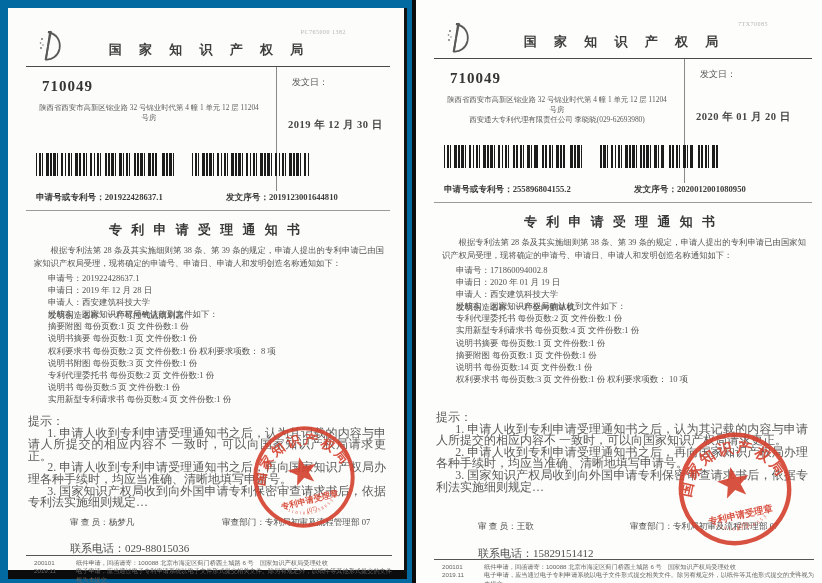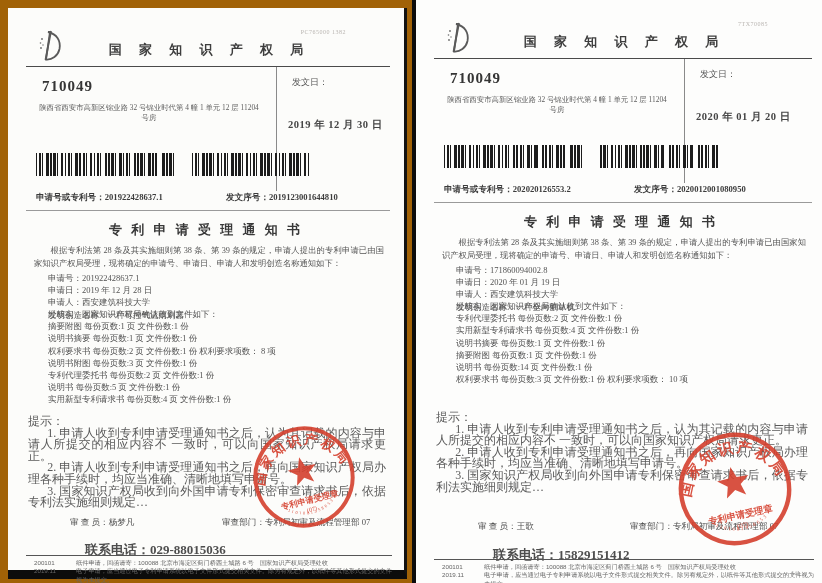--- a/index.html
+++ b/index.html
@@ -1,16 +1,16 @@
 <!DOCTYPE html>
 <html><head>
 <meta charset="utf-8">
 <style>
   html,body{margin:0;padding:0;background:#ffffff;}
-  #canvas{position:relative;width:822px;height:583px;background:#a16207;overflow:hidden;
+  #canvas{position:relative;width:822px;height:583px;background:#0369a1;overflow:hidden;
           font-family:"Liberation Serif",serif;}
   .doc{position:absolute;background:#fdfdfc;}
   .doc-left{left:8px;top:8px;width:396px;height:562px;border-right:3px solid #121212;
             border-bottom:9px solid #0c0c0c;background:#fcfcfa;}
   .doc-right{left:412px;top:0;width:410px;height:583px;border-left:4px solid #0c0c0c;}
   .inner{position:relative;width:100%;height:100%;color:#4e4e4e;}
 
   .corner-code{position:absolute;top:21px;right:58px;font-size:6px;color:#b9b5b1;letter-spacing:.5px;}
   .logo{position:absolute;top:22px;left:30px;width:26px;height:32px;}
   .office{position:absolute;top:33px;left:0;right:0;text-align:center;font-size:13px;
@@ -37,21 +37,21 @@
          text-indent:2em;text-align:justify;color:#555;}
   .fields{position:absolute;top:264px;left:40px;font-size:8.5px;line-height:12.2px;color:#525252;}
   .receipt{position:absolute;top:300px;left:40px;right:18px;font-size:8.5px;line-height:12.2px;color:#525252;}
   .hints{position:absolute;top:408px;left:20px;right:18px;font-size:12px;line-height:11.6px;color:#5a5a5a;}
   .hints .hint-item{text-indent:1.6em;text-align:justify;}
   .stamp{position:absolute;top:416px;left:243px;width:106px;height:106px;
          transform:rotate(-14deg);opacity:.9;}
   .doc-right .stamp{top:430px;left:260px;width:118px;height:118px;transform:rotate(-12deg);}
   .sign-row{position:absolute;top:509px;left:62px;font-size:8.6px;color:#4e4e4e;}
   .dept{position:absolute;top:509px;left:214px;font-size:8.6px;color:#4e4e4e;}
-  .phone{position:absolute;top:533px;left:77px;font-size:13px;color:#4e4e4e;font-weight:bold;}
+  .phone{position:absolute;top:533px;left:62px;font-size:11px;color:#4e4e4e;}
   .rule3{position:absolute;top:547px;left:18px;right:12px;border-top:1.4px solid #555;}
   .footer{position:absolute;top:551px;left:26px;right:12px;display:flex;gap:10px;
           font-size:6.2px;line-height:8.4px;color:#666;font-family:"Liberation Sans",sans-serif;}
   .footer .codes{white-space:pre-line;flex:0 0 32px;}
   .footer .flines div{text-align:justify;}
   .doc-right .sign-row{top:521px;} .doc-right .dept{top:521px;}
   .doc-right .phone{top:546px;} .doc-right .rule3{top:559px;} .doc-right .footer{top:563px;}
   .doc-right .hints{top:412px;}
   .page-marker{position:absolute;bottom:6px;right:26px;font-size:7px;color:#9a9a9a;}
 </style>
@@ -168,28 +168,29 @@
         <circle cx="5" cy="15" r="0.7" fill="#6a6a6a"></circle>
           <circle cx="3" cy="18" r="0.9" fill="#6a6a6a"></circle>
       </svg>
       <div class="office">国 家 知 识 产 权 局</div>
       <div class="rule1"></div>
       <div class="vline"></div>
       <div class="postcode">710049</div>
       <div class="address">
         <div>陕西省西安市高新区锦业路 32 号锦业时代第 4 幢 1 单元 12 层 11204</div>
         <div>号房</div>
+        <div>西安通大专利代理有限责任公司  李晓晓(029-62693980)</div>
       </div>
       <div class="issue-label">发文日：</div>
       <div class="issue-date">2020 年 01 月 20 日</div>
       <div class="barcodes">
         <div class="barcode bc1"></div>
         <div class="barcode bc2"></div>
       </div>
-      <div class="app-no">申请号或专利号：202020126553.2</div>
+      <div class="app-no">申请号或专利号：255896804155.2</div>
       <div class="serial">发文序号：2020012001080950</div>
       <div class="rule2"></div>
       <div class="title">专 利 申 请 受 理 通 知 书</div>
       <div class="intro">根据专利法第 28 条及其实施细则第 38 条、第 39 条的规定，申请人提出的专利申请已由国家知识产权局受理，现将确定的申请号、申请日、申请人和发明创造名称通知如下：</div>
       <div class="fields">
 
       <div>申请号：171860094002.8</div>
           <div>申请日：2020 年 01 月 19 日</div>
           <div>申请人：西安建筑科技大学</div>
           <div>发明创造名称：一种全向割草机</div>

